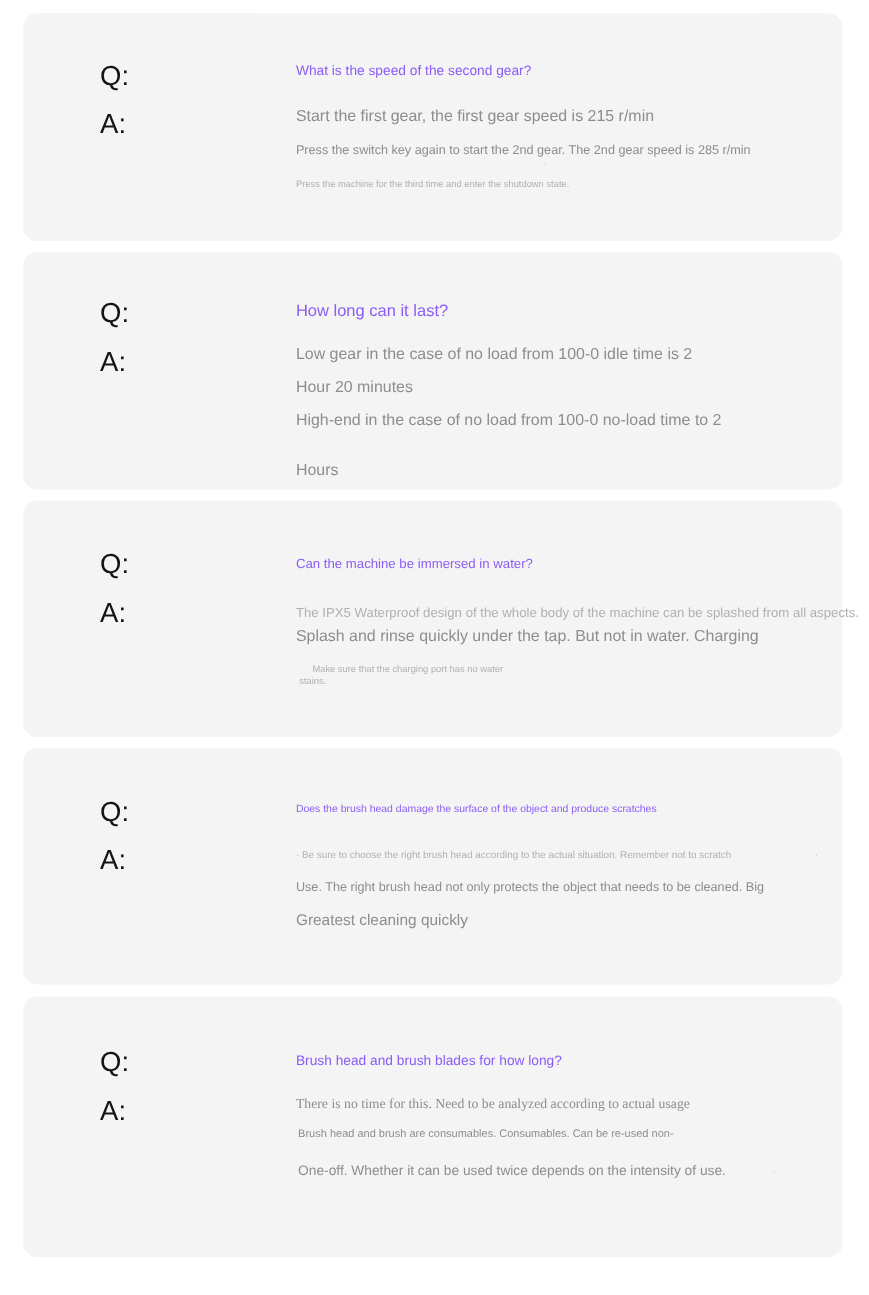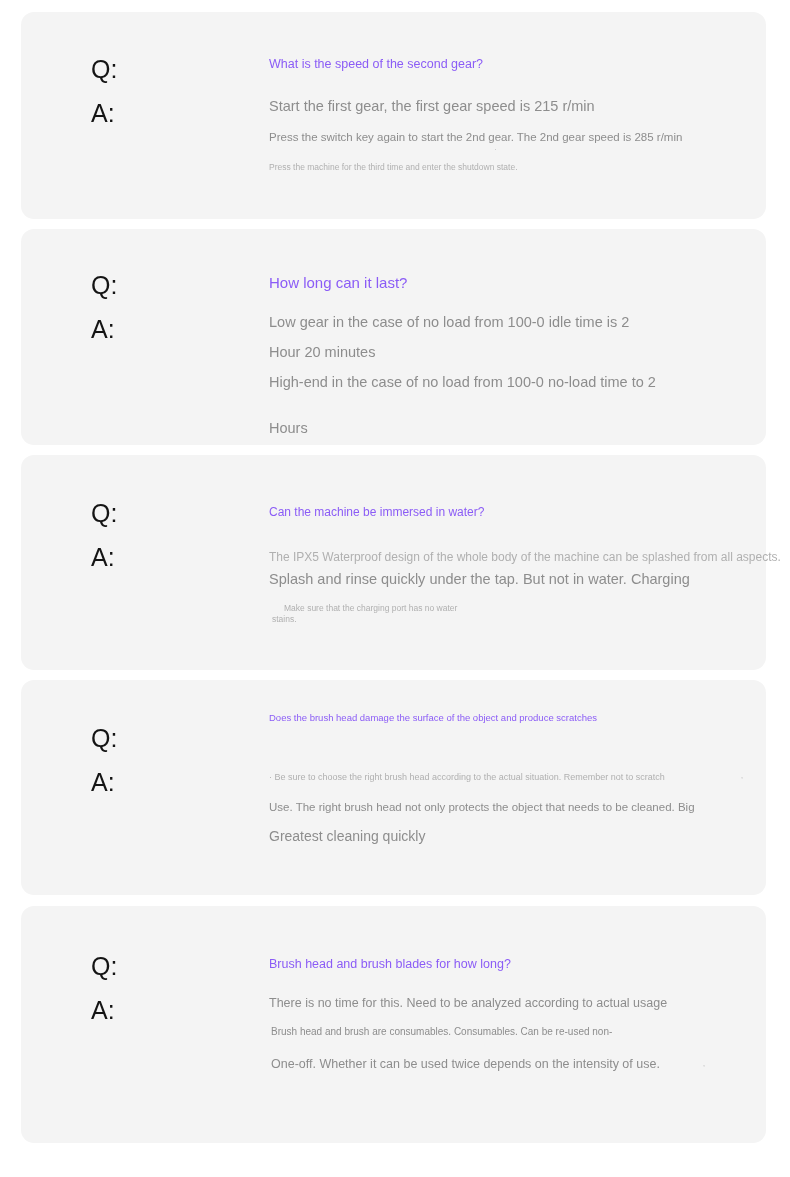--- a/index.html
+++ b/index.html
@@ -119,35 +119,35 @@
       <div class="a-line tiny" style="top:159px; left:3px; font-size:8.5px;">stains.</div>
     </div>
   </div>
 
   <div class="faq-card" style="top:680px; height:215px;">
     <div class="qa-labels">
       <span class="qa-label q-label" style="top:46px;">Q:</span>
       <span class="qa-label a-label" style="top:90px;">A:</span>
     </div>
     <div class="content-col">
-      <div class="q-text" style="top:32px; font-size:9.5px;">Does the brush head damage the surface of the object and produce scratches</div>
+      <div class="q-text" style="top:50px; font-size:9.5px;">Does the brush head damage the surface of the object and produce scratches</div>
       <div class="a-line tiny" style="top:92px; font-size:9px;">· Be sure to choose the right brush head according to the actual situation. Remember not to scratch</div>
       <div class="artifact" style="top:96px; left:472px;">’</div>
       <div class="a-line" style="top:121px; font-size:11.5px;">Use. The right brush head not only protects the object that needs to be cleaned. Big</div>
       <div class="a-line" style="top:148px; font-size:14px;">Greatest cleaning quickly</div>
     </div>
   </div>
 
   <div class="faq-card" style="top:906px; height:237px;">
     <div class="qa-labels">
       <span class="qa-label q-label" style="top:48px;">Q:</span>
       <span class="qa-label a-label" style="top:92px;">A:</span>
     </div>
     <div class="content-col">
       <div class="q-text" style="top:51px; font-size:12.5px;">Brush head and brush blades for how long?</div>
-      <div class="a-line" style="top:90px; font-size:12.5px;">There is no time for this. Need to be analyzed according to actual usage</div>
+      <div class="a-line" style="top:90px; font-size:12.5px;font-family:Liberation Serif, serif;">There is no time for this. Need to be analyzed according to actual usage</div>
       <div class="a-line" style="top:120px; left:2px; font-size:10px;">Brush head and brush are consumables. Consumables. Can be re-used non-</div>
       <div class="a-line" style="top:151px; left:2px; font-size:12.5px;">One-off. Whether it can be used twice depends on the intensity of use.</div>
       <div class="artifact" style="top:158px; left:434px;">’</div>
     </div>
   </div>
 
 </div>
 
 </body></html>

